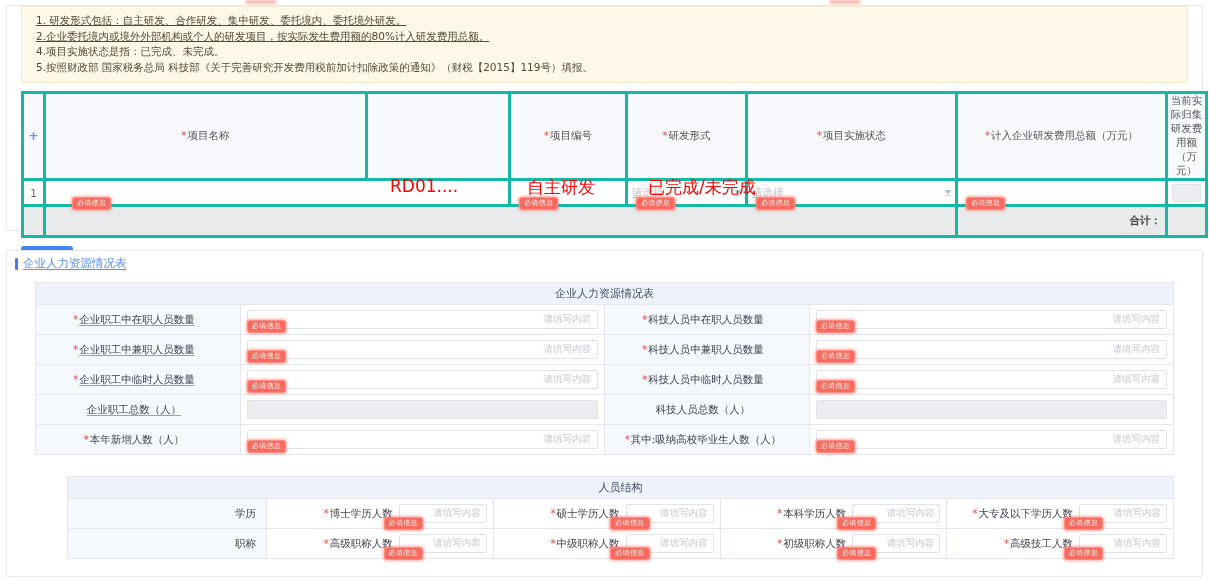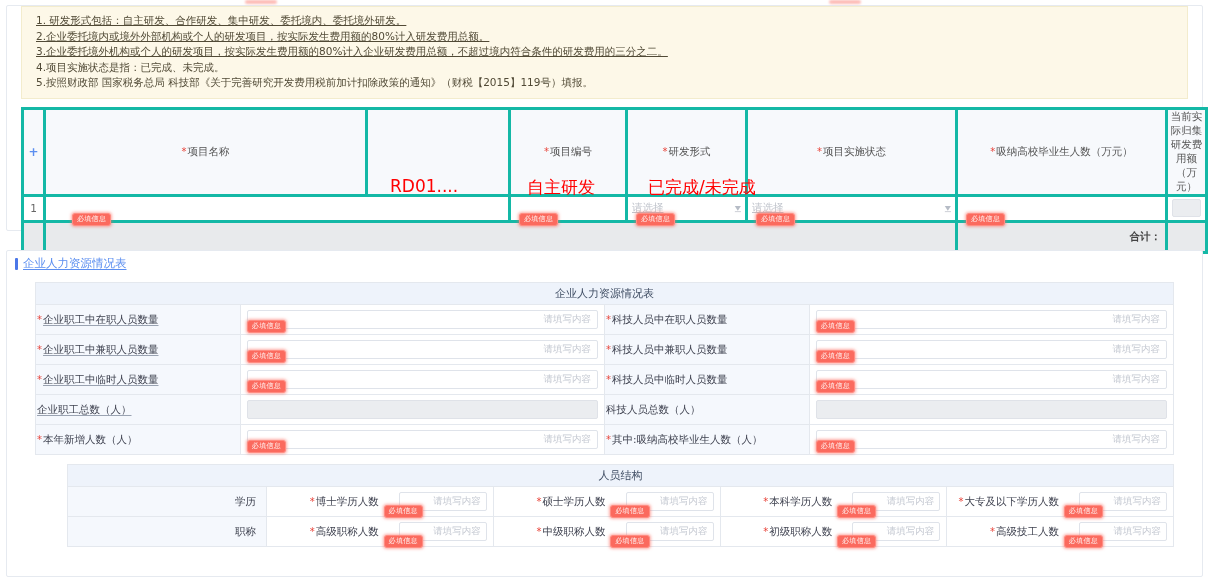--- a/index.html
+++ b/index.html
@@ -52,52 +52,51 @@
   }
   .badge.b2 { left:6px; top:15px; }
 
   .addbtn { margin:8px 0 0 14px; background:#4183f0; color:#fff; border:none; border-radius:3px;
             font-size:10.5px; padding:4px 11px 5px 9px; cursor:pointer; font-family:inherit;}
 
   
   table.hr { border-collapse:collapse; width:100%; table-layout:fixed; }
   table.hr td, table.hr th { border:1px solid #e4e8ee; }
   .hr-title { background:#eef3fb; text-align:center; height:22px; font-size:11px; color:#3f4d63; font-weight:normal;}
-  .lbl { background:#f5f8fd; text-align:left; padding-right:9px; font-size:10.5px; color:#3f4250; height:30px; width:30%;margin-top:18px;}
+  .lbl { background:#f5f8fd; text-align:center; padding-right:9px; font-size:10.5px; color:#3f4250; height:30px; width:30%;margin-top:18px;}
   .lbl .u { text-decoration:underline; text-underline-offset:2px; text-decoration-color:#9aa3b2;}
   .fld { background:#fff; padding:0 6px; position:relative; }
   .fbox { height:19px; border:1px solid #dfe3ea; border-radius:2px; display:flex; align-items:center; justify-content:flex-end; padding:0 6px; background:#fff;}
   .fbox .ph { color:#c5c9d2; font-size:9.5px;}
   .fbox.gray { background:#ebedf0; border-color:#dfe2e8;}
 
   
   .slbl { background:#f5f8fd; text-align:right; padding-right:10px; font-size:10.5px; color:#3f4250; height:30px;}
   .scell { background:#fff; padding:0 6px; position:relative;}
-  .scell-in { display:flex; align-items:center; justify-content:flex-end; gap:20px;text-align:right; }
+  .scell-in { display:flex; align-items:center; justify-content:flex-end; gap:6px;text-align:right; }
   .scell-in .nm { font-size:10.5px; color:#3f4250; white-space:nowrap;}
   .sbox { width:88px; height:19px; border:1px solid #dfe3ea; border-radius:2px; display:flex; align-items:center; justify-content:flex-end; padding:0 5px;}
   .sbox .ph { color:#c5c9d2; font-size:9.5px;}
 
   
   .anno { position:absolute; color:#ff0000; font-size:17px; font-family:"DejaVu Sans","Liberation Sans",sans-serif; white-space:nowrap; z-index:40;}
   .topstub { position:absolute; top:0; height:4px; background:#fb6a5e; opacity:.45; filter:blur(1.2px); border-radius:2px; z-index:3;}
 </style>
 </head>
 <body>
 
 <div class="topstub" style="left:245px; width:32px;"></div>
 <div class="topstub" style="left:829px; width:32px;"></div>
 
 <div class="panel" style="position:absolute;left:6px;top:5px;width:1197px;height:226px;">
 
 
   <div class="notice">
     <div><span class="u">1. 研发形式包括：自主研发、合作研发、集中研发、委托境内、委托境外研发。</span></div>
     <div><span class="u">2.企业委托境内或境外外部机构或个人的研发项目，按实际发生费用额的80%计入研发费用总额。</span></div>
-    <div><span class="u">3.企业委托境外机构或个人的研发项目，按实际发生费用额的80%计入企业研发费用总额，不超过境内符合条件的研发费用的三分之二。</span></div>
     <div><span>4.项目实施状态是指：已完成、未完成。</span></div>
     <div><span>5.按照财政部 国家税务总局 科技部《关于完善研究开发费用税前加计扣除政策的通知》（财税【2015】119号）填报。</span></div>
   </div>
 
   <div style="margin:8px 14px 0 14px;">
     <table class="grid">
       <colgroup>
         <col style="width:22px">
           <col style="width:322px">
           <col style="width:143px">
@@ -108,21 +107,21 @@
           <col style="width:40px">
       </colgroup>
       <thead>
         <tr>
           <th><span class="plus-ico">+</span></th>
           <th><span class="req">*</span><span>项目名称</span></th>
           <th></th>
           <th><span class="req">*</span><span>项目编号</span></th>
           <th><span class="req">*</span><span>研发形式</span></th>
           <th><span class="req">*</span><span>项目实施状态</span></th>
-          <th><span class="req">*</span><span>吸纳高校毕业生人数（万元）</span></th>
+          <th><span class="req">*</span><span>计入企业研发费用总额（万元）</span></th>
           <th><span>当前实际归集研发费用额（万元）</span></th>
           <th><span>操作</span></th>
         </tr>
       </thead>
       <tbody>
         <tr>
           <td class="rownum">1</td>
           <td colspan="2">
             <input class="cellinput" value="" style="">
             <span class="badge" style="left:26px;">必填信息</span>
@@ -268,21 +267,21 @@
             <div class="fbox">
                 <span class="ph">请填写内容</span>
               </div>
             <span class="badge b2">必填信息</span>
           </td>
         </tr>
       </tbody>
     </table>
   </div>
 
-  <div style="margin:9px 28px 0 28px;padding-left:32px;">
+  <div style="margin:21px 28px 0 28px;padding-left:32px;">
     <table class="hr">
       <colgroup>
           <col style="width:18%">
           <col style="width:20.5%">
           <col style="width:20.5%">
           <col style="width:20.5%">
           <col style="width:20.5%">
         </colgroup>
       <thead>
         <tr>

